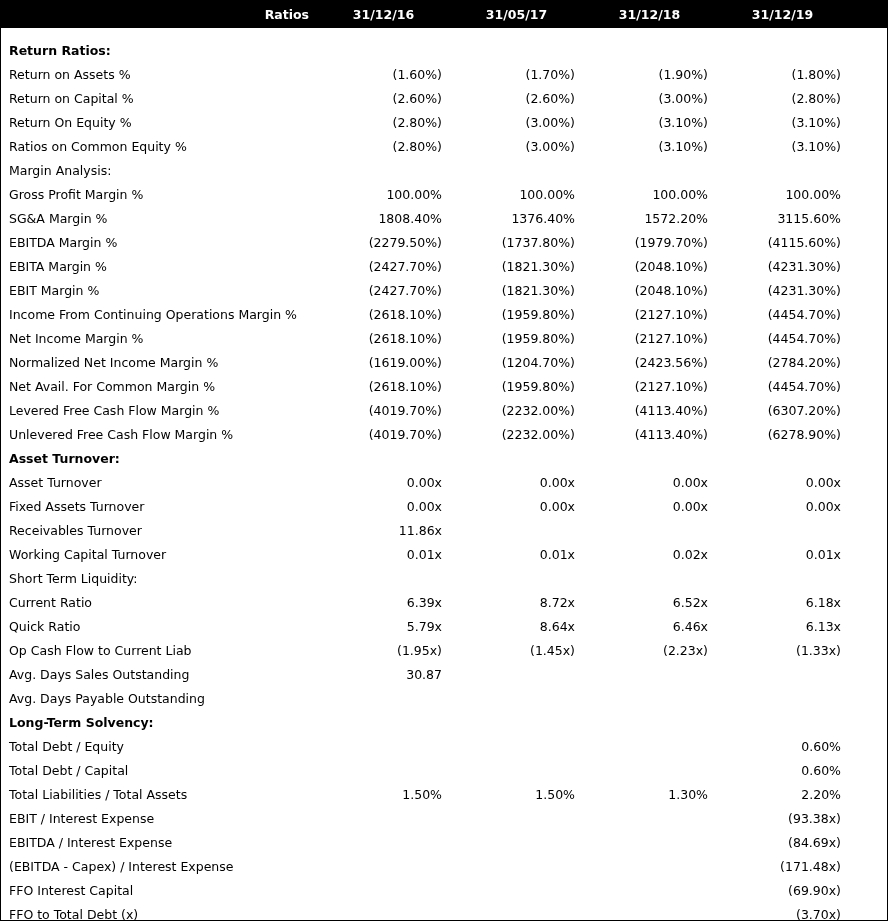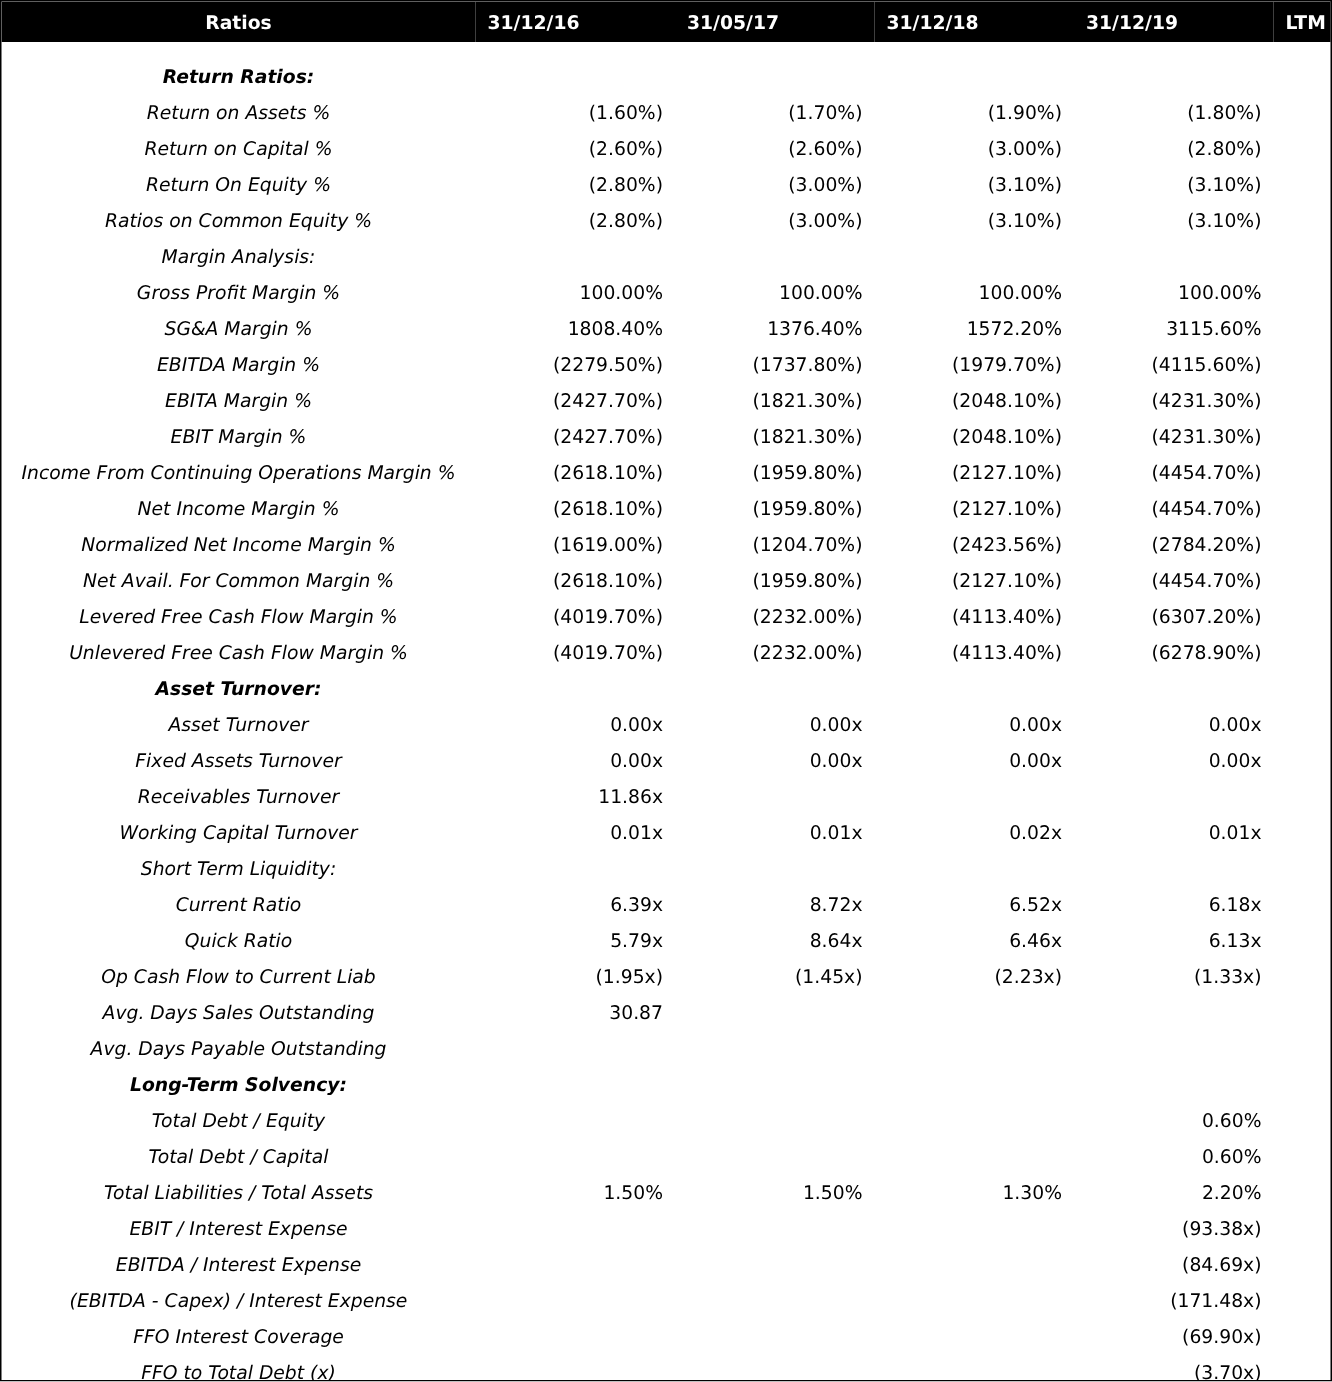--- a/index.html
+++ b/index.html
@@ -30,39 +30,38 @@
   }
   table.ratios thead th {
     background: #000000;
     color: #ffffff;
     font-weight: bold;
     padding: 3px 8px 4px 8px;
     height: 20px;
     vertical-align: middle;
   }
   th.col-label {
+    text-align: right;
+    width: 300px;
+  }
+  th.col-num {
     text-align: center;
-    width: 300px;
-  }
-  th.col-num {
-    text-align: left;
     width: 117px;
     margin-top: 31px;
   }
   table.ratios td {
     padding: 2px 8px;
     height: 20px;
     line-height: 16px;
     vertical-align: middle;
     white-space: nowrap;
     overflow: hidden;
   }
   td.label {
-    text-align: center;
-    font-style: italic;
+    text-align: left;
   }
   td.num {
     text-align: right;
   }
   tr.section td.label {
     font-weight: bold;
   }
   tr.spacer td {
     height: 11px;
     padding: 0;
@@ -361,21 +360,21 @@
         </tr>
         <tr>
           <td class="label">(EBITDA - Capex) / Interest Expense</td>
           <td class="num"></td>
           <td class="num"></td>
           <td class="num"></td>
           <td class="num">(171.48x)</td>
           <td class="num">(195.11x)</td>
         </tr>
         <tr>
-          <td class="label">FFO Interest Coverage</td>
+          <td class="label">FFO Interest Capital</td>
           <td class="num"></td>
           <td class="num"></td>
           <td class="num"></td>
           <td class="num">(69.90x)</td>
           <td class="num">(84.32x)</td>
         </tr>
         <tr>
           <td class="label">FFO to Total Debt (x)</td>
           <td class="num"></td>
           <td class="num"></td>

